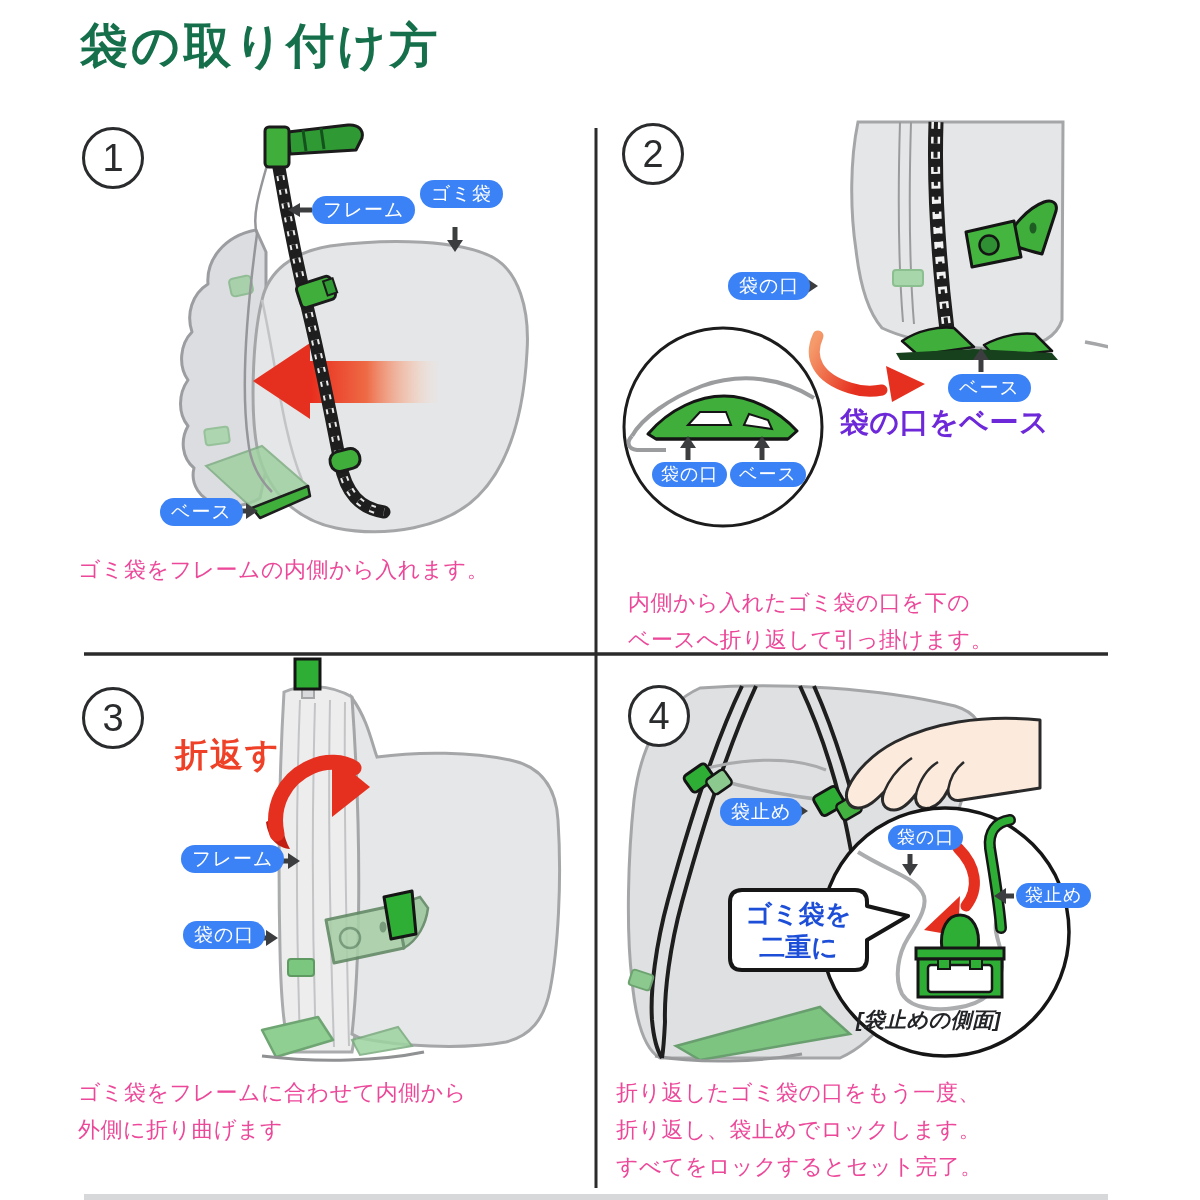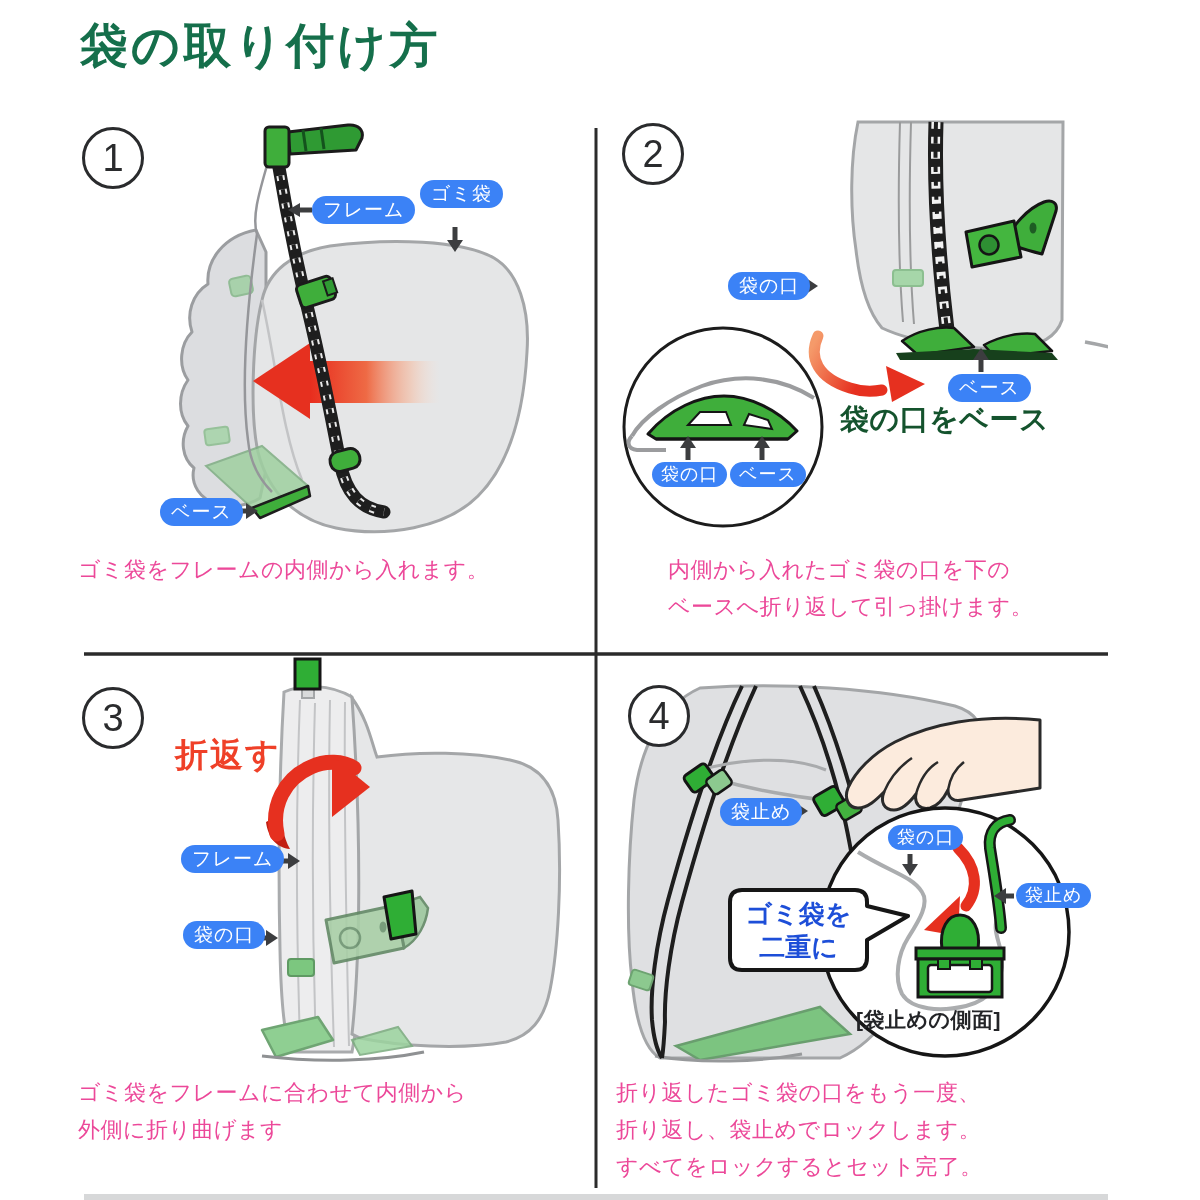--- a/index.html
+++ b/index.html
@@ -10,28 +10,28 @@
               color:#156f4b;letter-spacing:3px;}
   .stepnum{position:absolute;width:56px;height:56px;border:3px solid #2a2b2d;border-radius:50%;
            display:flex;align-items:center;justify-content:center;font-size:38px;color:#2a2b2d;
            background:#fff;font-weight:400;}
   .pill{position:absolute;background:#3b82f6;color:#ffffff;border-radius:999px;
         font-size:19px;font-weight:400;letter-spacing:1px;padding:3px 11px;line-height:1.15;
         white-space:nowrap;}
   .pill.small{font-size:18px;padding:2px 9px;}
   .cap{position:absolute;font-size:22px;font-weight:500;color:#ec4899;line-height:37px;
        letter-spacing:0.5px;white-space:nowrap;}
-  .emph{position:absolute;font-size:29px;font-weight:700;color:#14532d;line-height:36px;
-        letter-spacing:0.5px;white-space:nowrap;font-family:Liberation Mono, monospace;}
+  .emph{position:absolute;font-size:29px;font-weight:700;color:#6d28d9;line-height:36px;
+        letter-spacing:0.5px;white-space:nowrap;}
   .fold-text{position:absolute;font-size:33px;font-weight:700;color:#ef4028;letter-spacing:2px;}
   .bubble-text{position:absolute;left:730px;top:892px;width:137px;height:78px;display:flex;
                flex-direction:column;align-items:center;justify-content:center;
                font-size:26px;font-weight:700;color:#1d4ed8;line-height:33px;}
   .inset-cap{position:absolute;font-size:21px;font-weight:700;color:#232427;letter-spacing:0.5px;
-             white-space:nowrap;}
+             white-space:nowrap;font-style:italic;}
 </style>
 </head>
 <body>
 
 <div class="canvas">
 
   <svg class="art" viewBox="0 0 1200 1200">
     <defs>
       <linearGradient id="redFade" x1="0" y1="0" x2="1" y2="0">
         <stop offset="0" stop-color="#e8291b"></stop>
@@ -288,21 +288,21 @@
   <div class="pill" style="left:720px;top:798px;">袋止め</div>
   <div class="pill small" style="left:888px;top:825px;">袋の口</div>
   <div class="pill small" style="left:1016px;top:883px;">袋止め</div>
   <div class="bubble-text">
     <div>ゴミ袋を</div>
     <div>二重に</div>
   </div>
   <div class="inset-cap" style="left:856px;top:1006px;">[袋止めの側面]</div>
 
   <div class="cap" style="left:78px;top:551px;">ゴミ袋をフレームの内側から入れます。</div>
-  <div class="cap" style="left:628px;top:551px;margin-left:40px;">
+  <div class="cap" style="left:628px;top:584px;">
     <div>内側から入れたゴミ袋の口を下の</div>
     <div>ベースへ折り返して引っ掛けます。</div>
   </div>
   <div class="cap" style="left:78px;top:1074px;">
     <div>ゴミ袋をフレームに合わせて内側から</div>
     <div>外側に折り曲げます</div>
   </div>
   <div class="cap" style="left:616px;top:1074px;">
     <div>折り返したゴミ袋の口をもう一度、</div>
     <div>折り返し、袋止めでロックします。</div>

